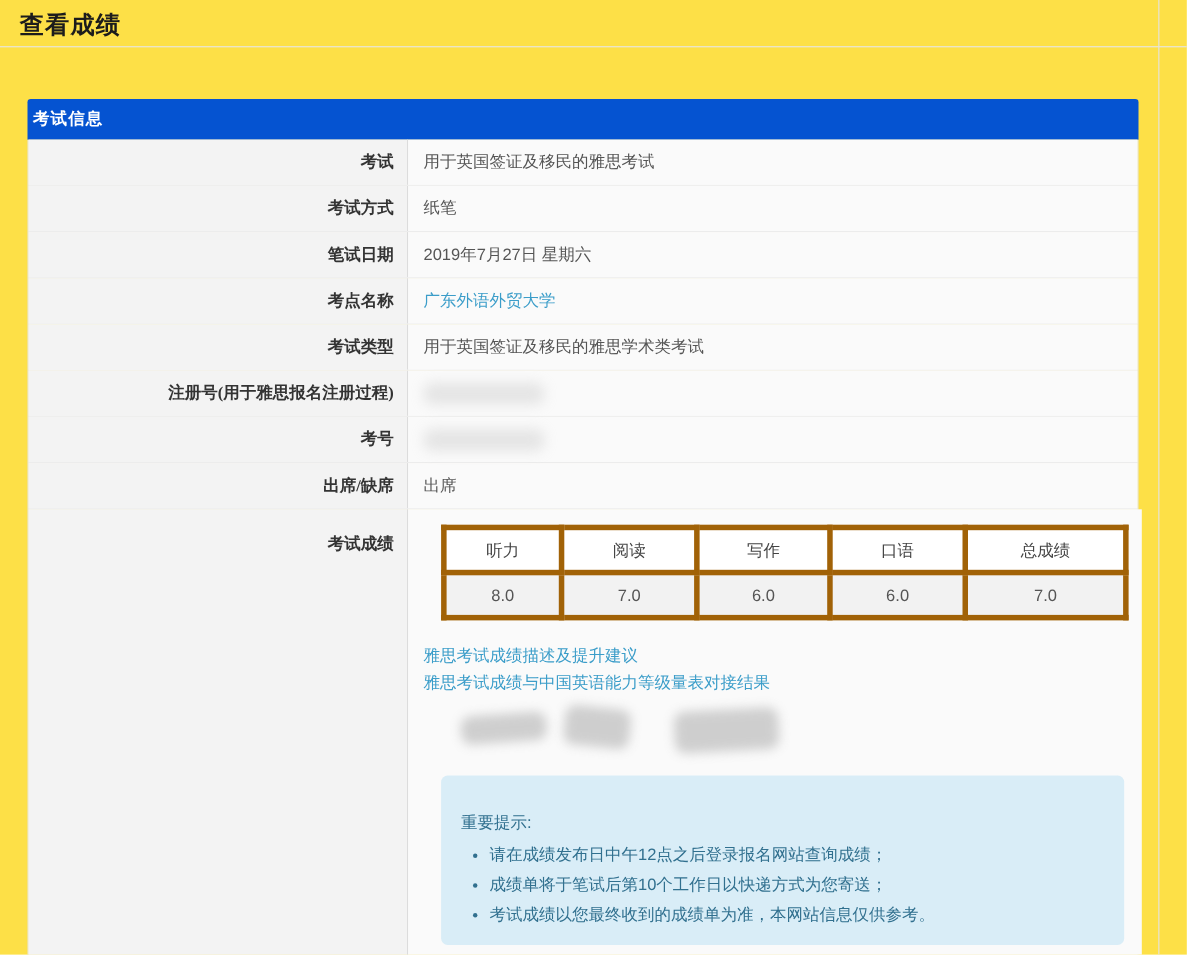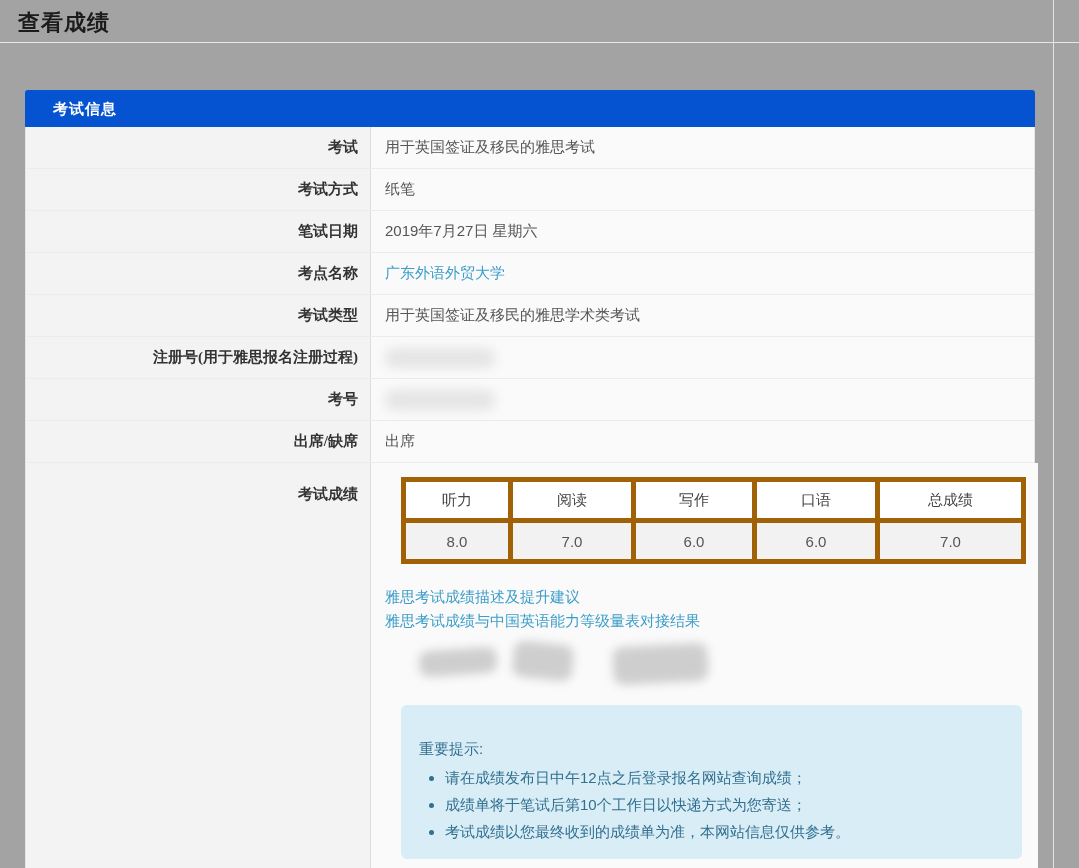--- a/index.html
+++ b/index.html
@@ -6,21 +6,21 @@
   html, body { background: #fff; }
   body {
     font-family: "Liberation Sans", "DejaVu Sans", sans-serif;
     color: #333;
   }
   .viewport {
     position: relative;
     width: 1079px;
     height: 868px;
     overflow: hidden;
-    background: #a3a3a3;
+    background: #fde047;
   }
   .page-title {
     position: absolute;
     left: 18px; top: 8px;
     font-size: 22px;
     font-weight: bold;
     color: #1c1c1c;
     letter-spacing: 1px;
   }
   .title-rule {
@@ -40,21 +40,21 @@
     left: 25px; top: 90px;
     width: 1010px;
   }
   .panel-header {
     height: 37px;
     line-height: 37px;
     background: #0553d1;
     color: #fff;
     font-size: 15px;
     font-weight: bold;
-    padding-left: 28px;
+    padding-left: 5px;
     border-radius: 3px 3px 0 0;
     letter-spacing: 1px;
   }
   .info-table {
     border: 1px solid #e4e4e4;
     border-top: none;
   }
   .info-row {
     display: flex;
     align-items: center;

